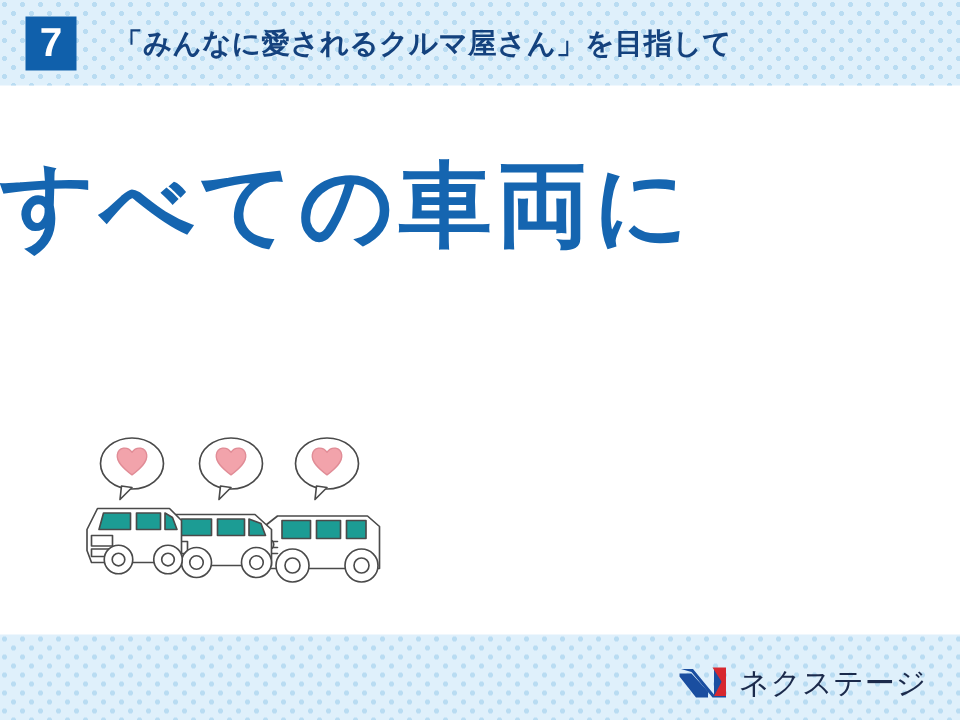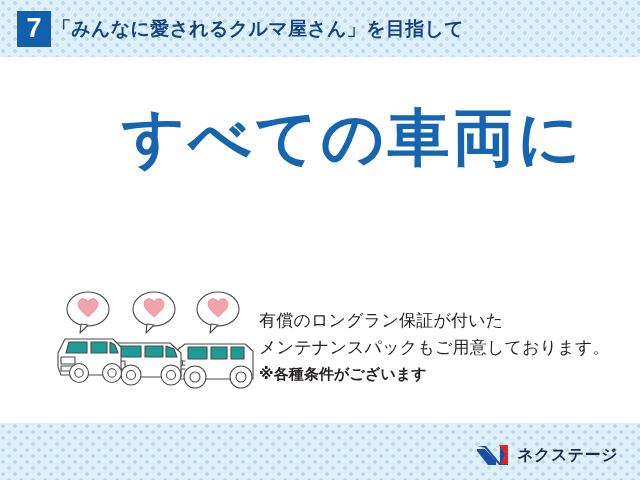--- a/index.html
+++ b/index.html
@@ -59,34 +59,34 @@
     font-size: 27px;
     font-weight: bold;
     display: flex;
     align-items: center;
     justify-content: center;
     line-height: 1;
     flex: 0 0 auto;
     letter-spacing: 0;
   }
   #header-title {
-    margin-left: 1px;
+    margin-left: 25px;
     color: #14427e;
     font-size: 19px;
     font-weight: bold;
     letter-spacing: 0.3px;
     white-space: nowrap;
   }
 
   
   .headline {
     position: absolute;
     left: 0;
     width: 584px;
-    text-align: right;
+    text-align: left;
     color: #1565b0;
     font-weight: bold;
     font-size: 62px;
     letter-spacing: 3px;
     line-height: 1;
     white-space: nowrap;
   }
   #headline-1 { top: 107px; }
   #headline-2 { top: 183px; }
 
@@ -127,22 +127,22 @@
     align-items: center;
   }
   #brand-mark {
     width: 34px;
     height: 24px;
     flex: 0 0 auto;
   }
   #brand-name {
     margin-left: 7px;
     color: #1b2a4b;
-    font-size: 16px;
-    font-weight: bold;
+    font-size: 20px;
+    font-weight: normal;
     letter-spacing: 0.5px;
     white-space: nowrap;
   }
 </style>
 </head>
 <body>
 
 <div id="page">
 
   <div id="header-band" class="band"></div>
@@ -209,25 +209,20 @@
         <rect x="6" y="68" width="14" height="7" fill="#ffffff"></rect>
         <rect x="6" y="77" width="16" height="5" fill="#ffffff"></rect>
         <circle cx="24" cy="84" r="9.5" fill="#ffffff"></circle>
         <circle cx="24" cy="84" r="4.2" fill="#ffffff"></circle>
         <circle cx="57" cy="84" r="9.5" fill="#ffffff"></circle>
         <circle cx="57" cy="84" r="4.2" fill="#ffffff"></circle>
       </g>
     </g>
   </svg>
 
-  <div id="body-copy">
-    <div>有償のロングラン保証が付いた</div>
-    <div>メンテナンスパックもご用意しております。</div>
-    <div class="line-note">※各種条件がございます</div>
-  </div>
 
   <div id="footer-band" class="band"></div>
 
   <div id="brand-logo">
     <svg id="brand-mark" viewBox="0 0 34 24">
       <path d="M1 22 L1 6 L9 6 L20 18 L20 22 L12 22 L1 8 Z" fill="#1a4ea0"></path>
       <path d="M2 3 L10 3 L24 20 L24 3 L32 3 L32 22 L23 22 L9 5 Z" fill="#1a4ea0"></path>
       <path d="M23 2 L32 2 L32 16 L23 2 Z" fill="#d7282f"></path>
       <path d="M24 21 L32 6 L32 21 Z" fill="#d7282f"></path>
     </svg>

